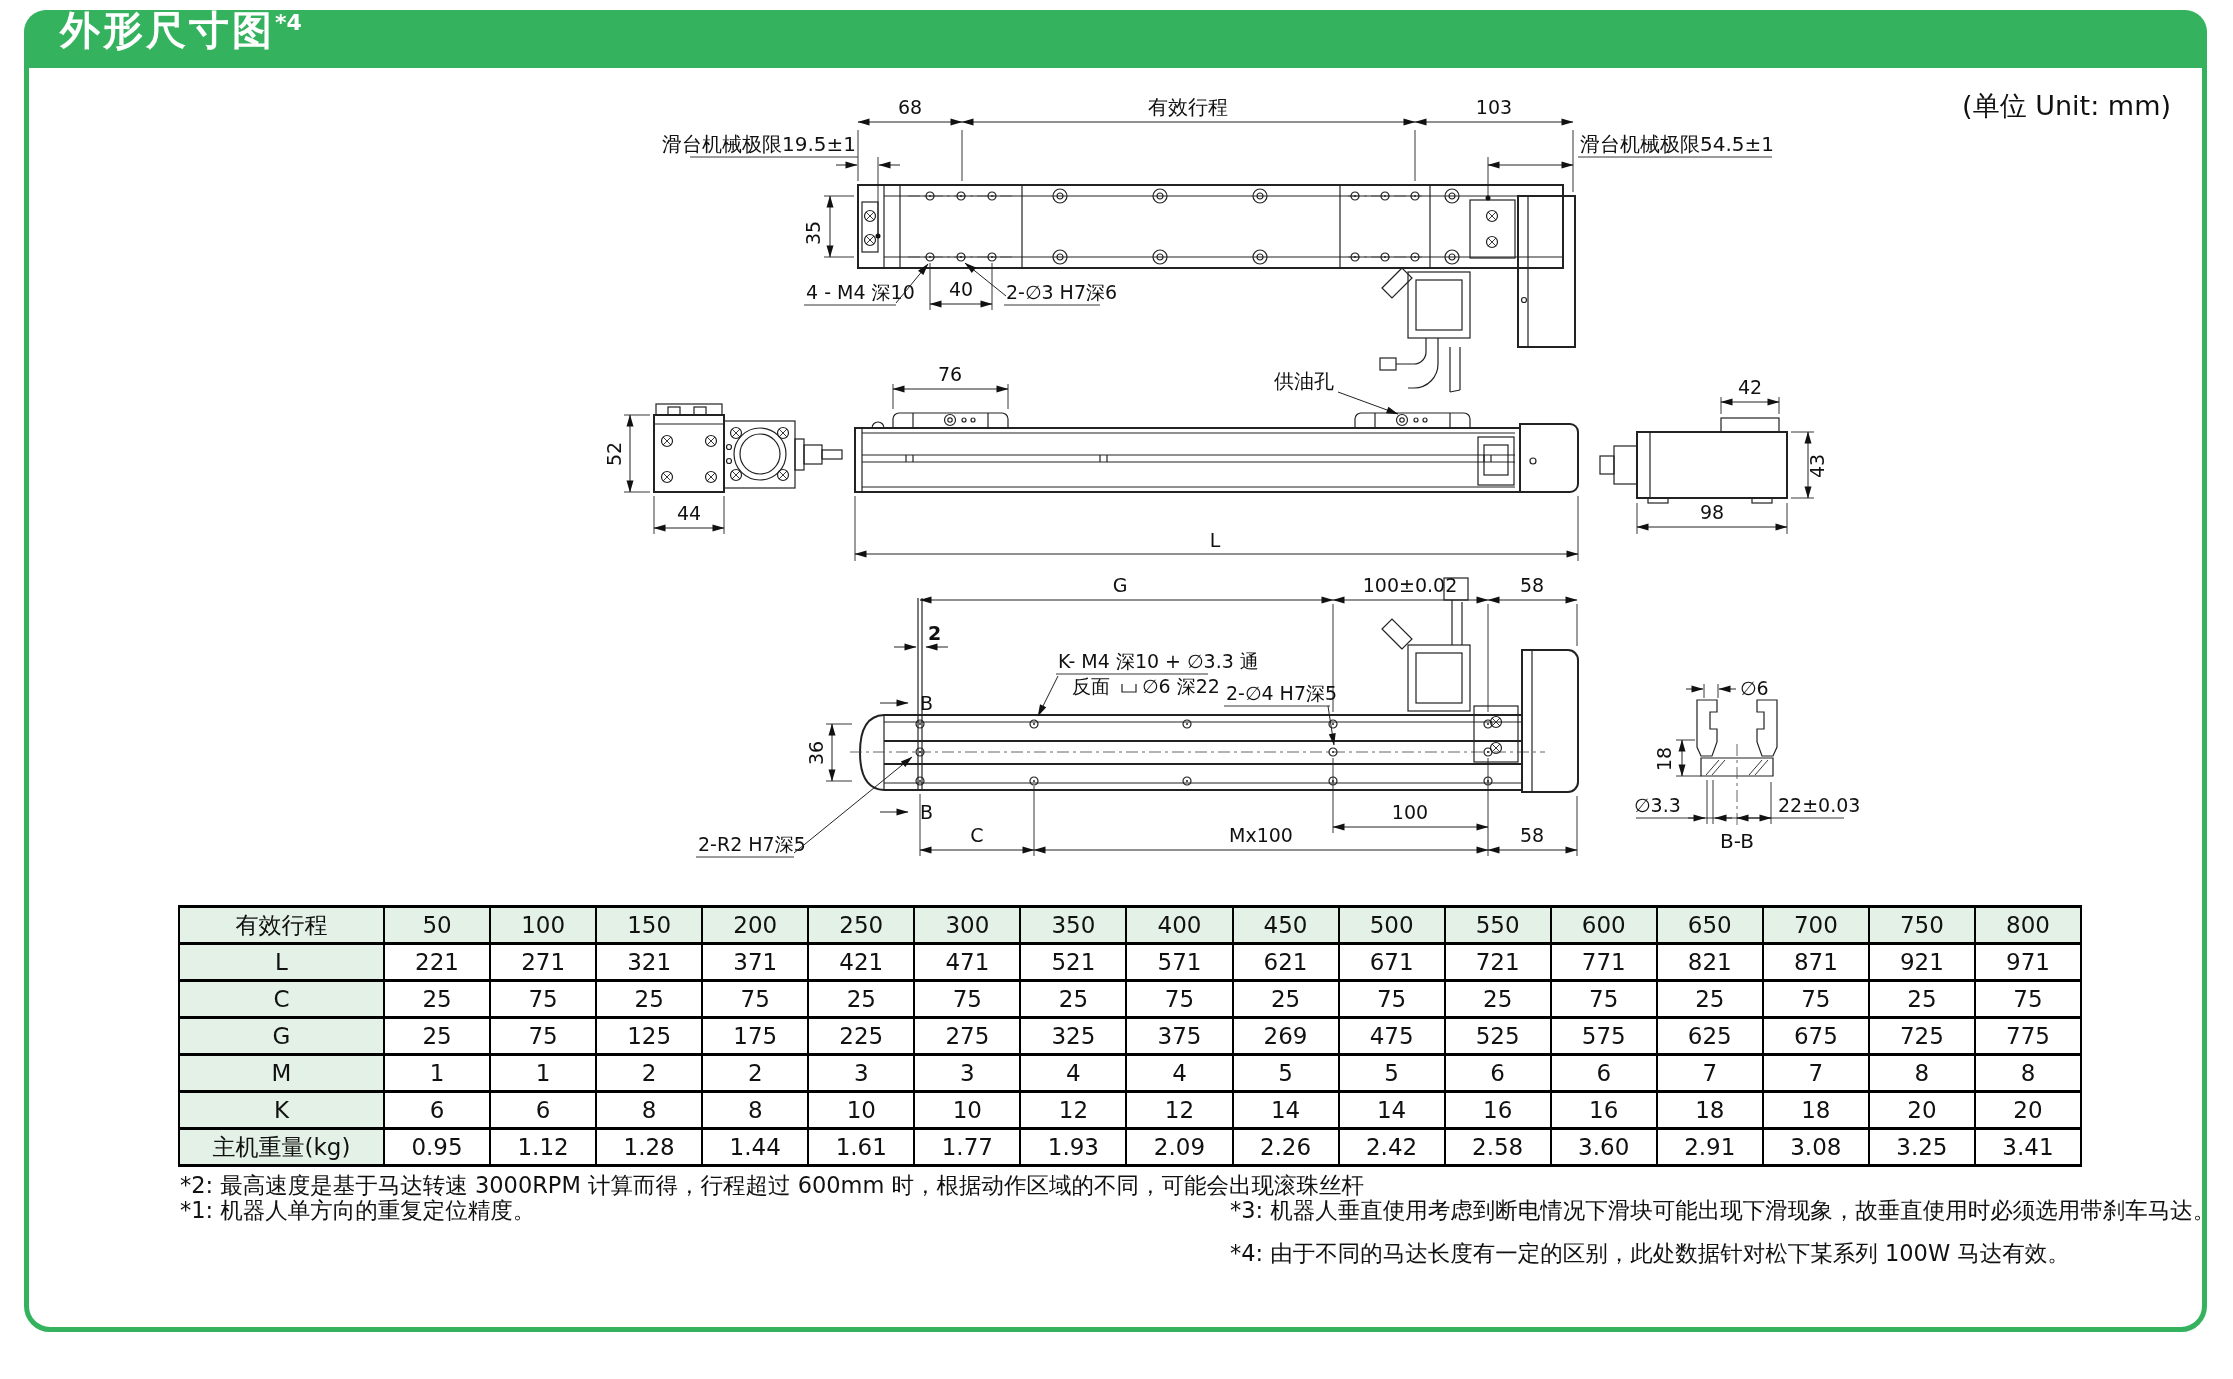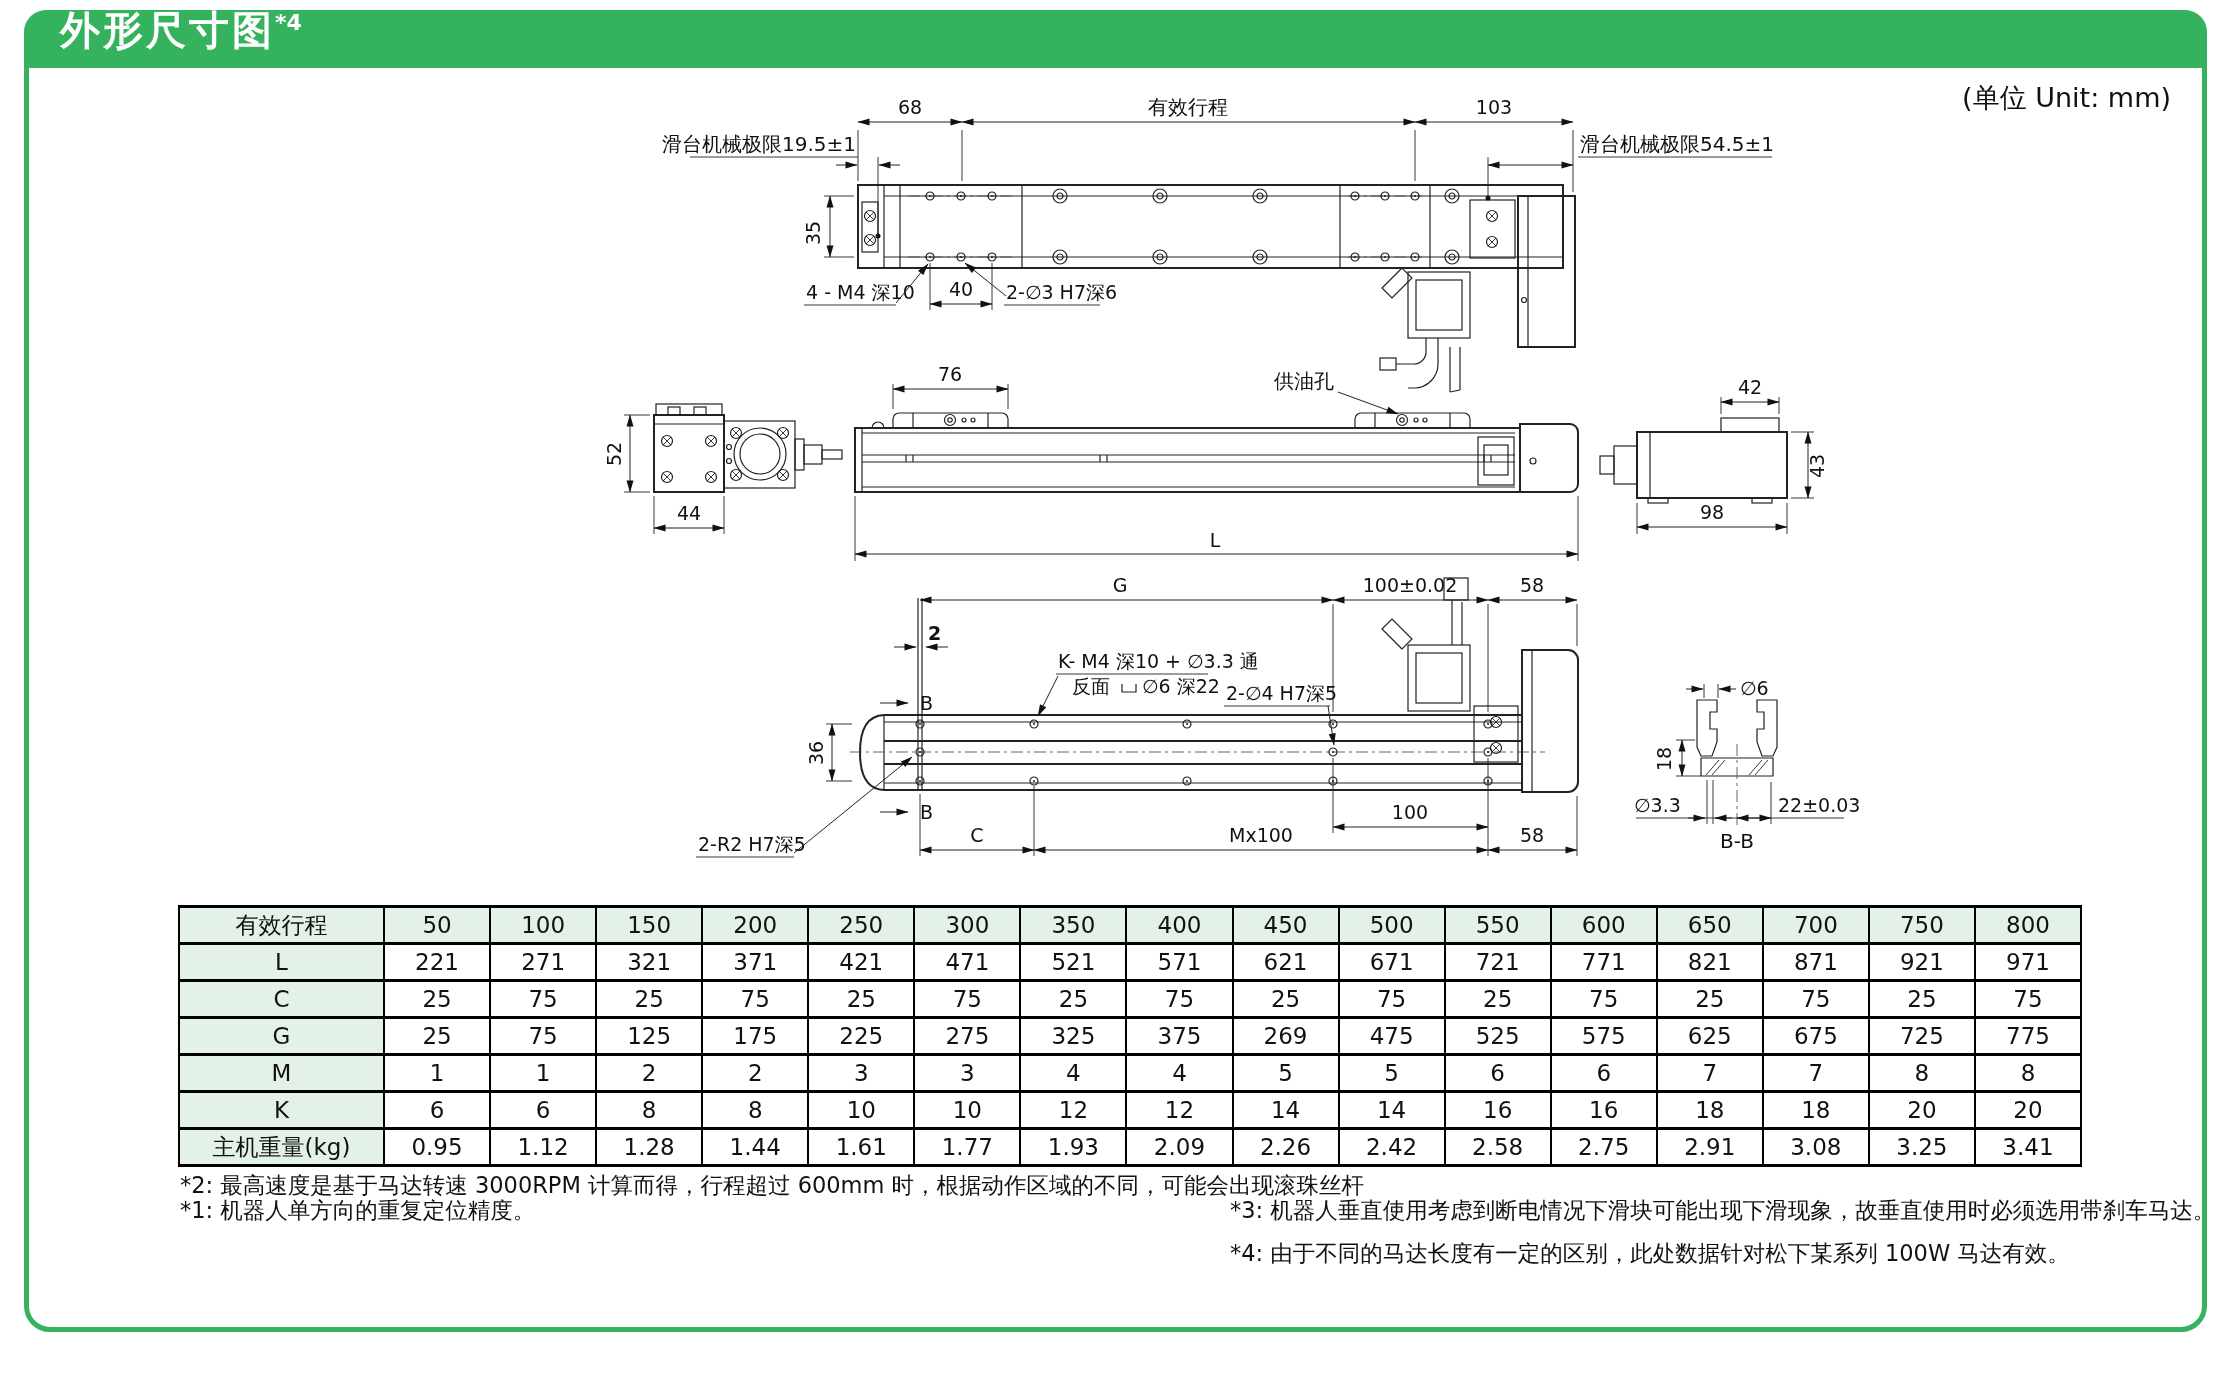--- a/index.html
+++ b/index.html
@@ -5,21 +5,21 @@
   :root{ --g:#35b25e; --thbg:#e3f1e6; }
   html,body{margin:0;padding:0;background:#fff;}
   .page{position:relative;width:2233px;height:1379px;background:#fff;overflow:hidden;
         font-family:"DejaVu Sans","Liberation Sans",sans-serif;color:#111;}
   .frame{position:absolute;left:24px;top:10px;width:2183px;height:1322px;
          border:5px solid var(--g);border-radius:26px;box-sizing:border-box;}
   .titlebar{position:absolute;left:24px;top:10px;width:2183px;height:58px;background:var(--g);
             border-radius:22px 22px 0 0;box-sizing:border-box;display:flex;}
   .title{color:#fff;font-size:40px;font-weight:bold;margin-left:36px;letter-spacing:3px;line-height:1;}
   .title sup{font-size:22px;letter-spacing:0;}
-  .unit{position:absolute;top:80px;right:62px;font-size:27px;}
+  .unit{position:absolute;top:88px;right:62px;font-size:27px;}
   svg.draw{position:absolute;left:0;top:0;width:2233px;height:1379px;}
   svg .s1{stroke:#222;stroke-width:1.2;fill:none;}
   svg .s2{stroke:#222;stroke-width:2;fill:none;}
   svg .xt{stroke:#222;stroke-width:0.9;fill:none;}
   svg .dm{stroke:#222;stroke-width:1;fill:none;}
   svg .cl{stroke:#555;stroke-width:0.9;fill:none;stroke-dasharray:12 4 3 4;}
   svg text{font-family:"DejaVu Sans","Liberation Sans",sans-serif;font-size:19px;fill:#111;}
   svg text.cn{font-size:20px;}
   svg text.bold{font-weight:bold;}
   table.dims{position:absolute;left:178px;top:905px;width:1904px;border-collapse:collapse;
@@ -510,21 +510,21 @@
           <td>1.12</td>
           <td>1.28</td>
           <td>1.44</td>
           <td>1.61</td>
           <td>1.77</td>
           <td>1.93</td>
           <td>2.09</td>
           <td>2.26</td>
           <td>2.42</td>
           <td>2.58</td>
-          <td>2.75</td>
+          <td>3.60</td>
           <td>2.91</td>
           <td>3.08</td>
           <td>3.25</td>
           <td>3.41</td>
         </tr>
     </tbody>
   </table>
 
   <div class="fn" style="left:172px;top:1195px">*1: 机器人单方向的重复定位精度。</div>
   <div class="fn" style="left:172px;top:1170px">*2: 最高速度是基于马达转速 3000RPM 计算而得，行程超过 600mm 时，根据动作区域的不同，可能会出现滚珠丝杆</div>

